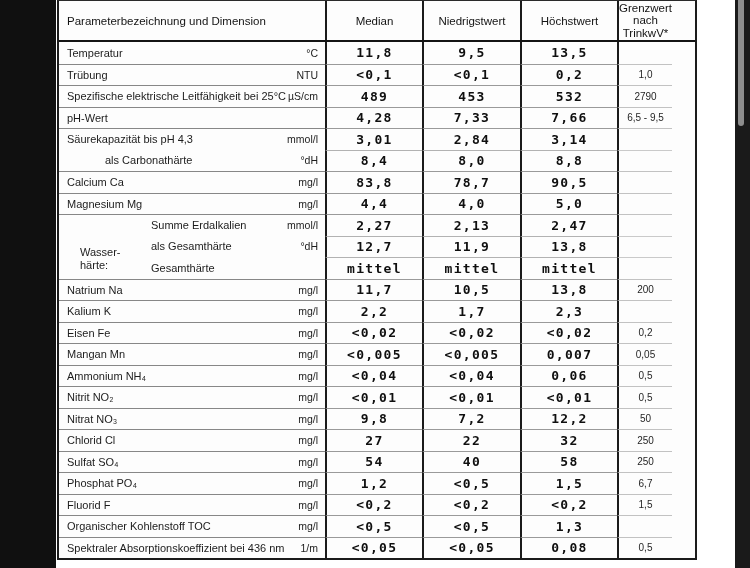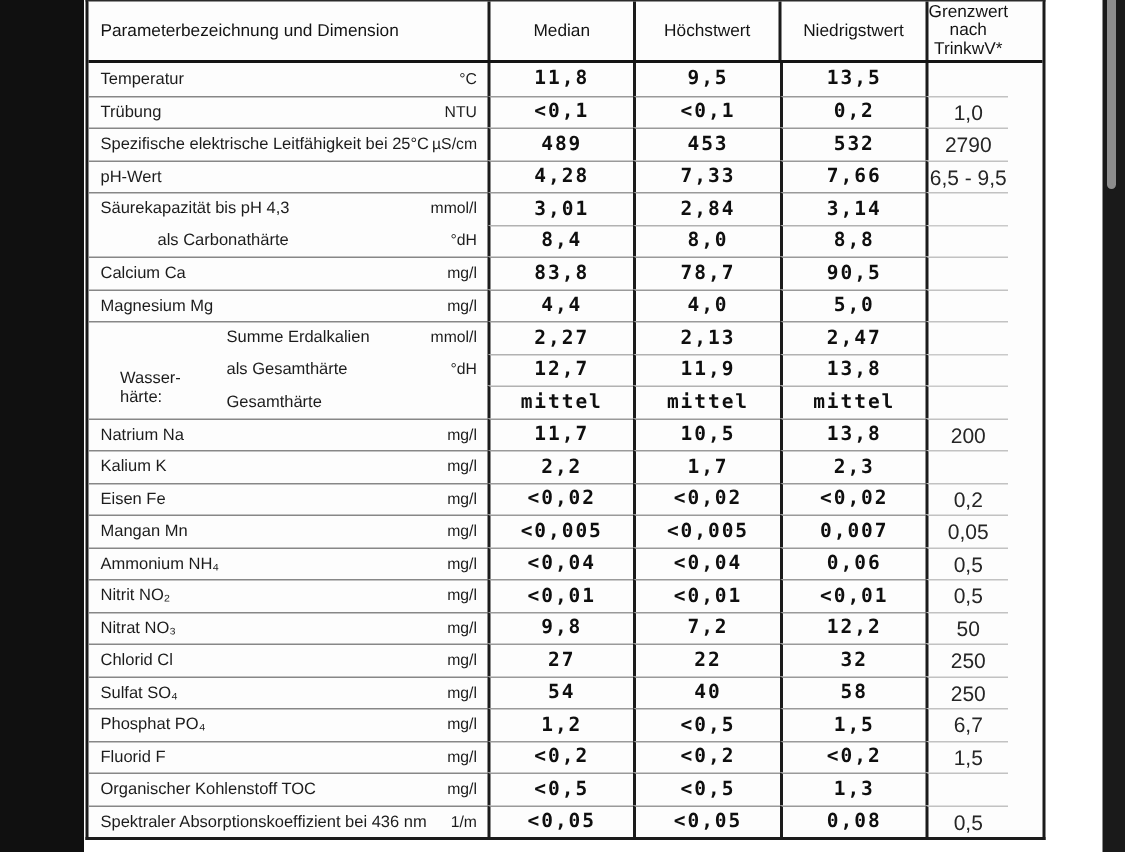--- a/index.html
+++ b/index.html
@@ -23,21 +23,21 @@
   .c-median{width:97px;}
   .c-low{width:98px;}
   .c-high{width:97px;}
   .c-limit{width:55px;border-left:2px solid #1b1b1b;}
   .vb{border-left:2px solid #1b1b1b;}
 
   .plabel{font-size:11px;color:#1c1c1c;white-space:nowrap;}
   .punit{font-size:10.5px;color:#1c1c1c;white-space:nowrap;}
   .val{font-family:"DejaVu Sans Mono",monospace;font-weight:bold;font-size:13px;
     letter-spacing:1.3px;color:#0f0f0f;justify-content:center;}
-  .limit-val{font-size:14px;color:#262626;justify-content:center;}
+  .limit-val{font-size:10px;color:#262626;justify-content:center;}
 
   .header-row .cell{font-size:11.5px;color:#141414;}
   .h-param{justify-content:flex-start;padding-left:8px;}
   .h-val{justify-content:center;}
   .h-limit{flex-direction:column;justify-content:center;text-align:center;
     font-size:10px;line-height:12.5px;}
 
   
   .sep-param > .c-param{border-top:1px solid #878787;}
   .sep-param > .valcell{border-top:1px solid #9a9a9a;}
@@ -52,22 +52,22 @@
 </head>
 <body>
 
 <div class="screen">
   <div class="left-bar" style="background: rgb(16, 16, 16);"></div>
 
   <div class="table-wrap">
     <div class="header-row">
       <div class="cell c-param h-param">Parameterbezeichnung und Dimension</div>
       <div class="cell c-median h-val vb">Median</div>
+      <div class="cell c-low h-val vb">Niedrigstwert</div>
       <div class="cell c-high h-val vb">Höchstwert</div>
-      <div class="cell c-low h-val vb">Niedrigstwert</div>
       <div class="cell c-limit h-limit">
         <span>Grenzwert</span>
         <span>nach</span>
         <span>TrinkwV*</span>
       </div>
     </div>
 
     <div id="rows">
         <div class="row sep-param first">
           <div class="cell c-param indent-0">

